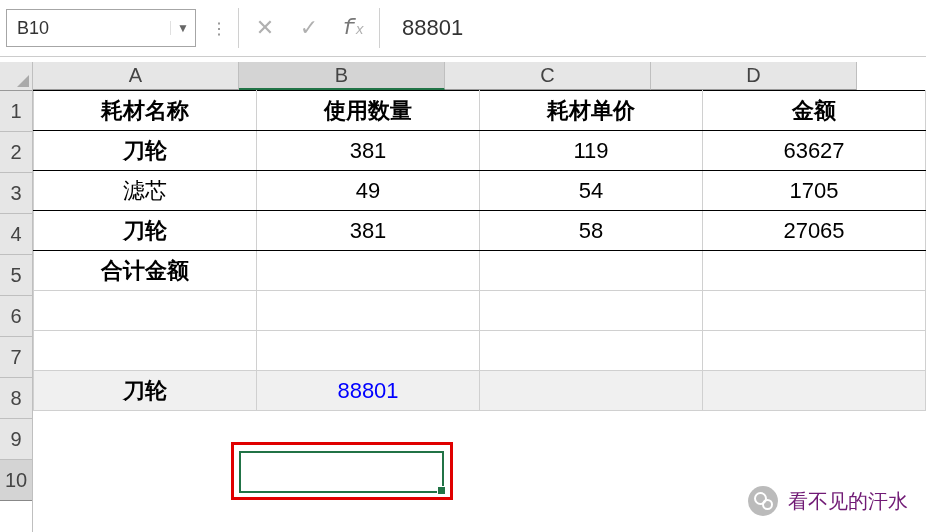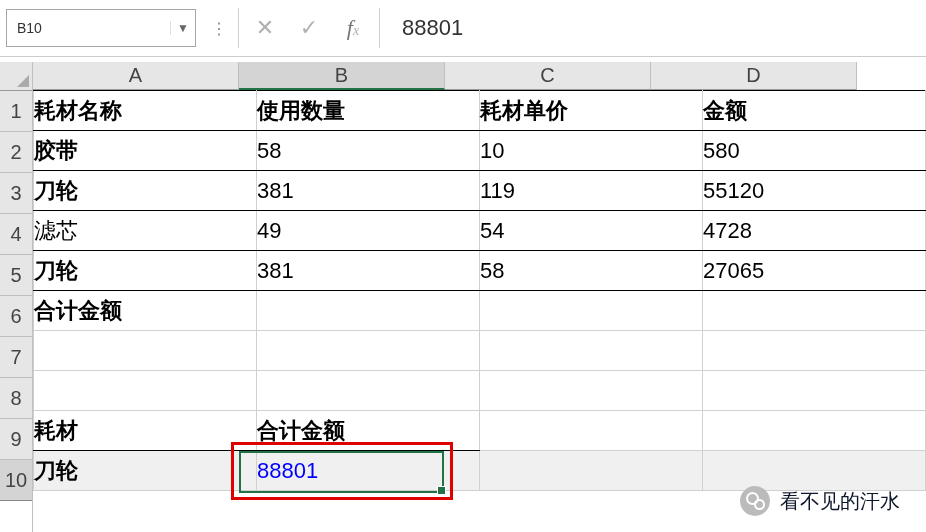--- a/index.html
+++ b/index.html
@@ -1,48 +1,48 @@
 <!DOCTYPE html>
 <html><head>
 <meta charset="utf-8">
 <style>
 html,body{margin:0;padding:0;font-family:"Microsoft YaHei",Arial,sans-serif;font-size:14px;background:#fff;color:#333;width:926px;height:532px;overflow:hidden}
 .formula-bar{display:flex;align-items:center;height:56px;border-bottom:1px solid #ccc;background:#fff}
 .name-box{width:188px;height:36px;margin:5px 10px 5px 6px;border:1px solid #a6a6a6;background:#fff;display:flex;align-items:center;position:relative}
-.name-box .val{flex:1;padding-left:10px;color:#333;font-size:14px}
+.name-box .val{flex:1;padding-left:10px;color:#333;font-size:18px}
 .name-box .dd{width:24px;text-align:center;color:#666;border-left:1px solid #e0e0e0;font-size:12px}
 .fb-dots{width:28px;text-align:center;color:#888;letter-spacing:2px;font-size:16px}
 .fb-sep{width:1px;height:40px;background:#d0d0d0;margin:0 4px}
 .fb-icons{display:flex;align-items:center}
 .fb-icons span{width:44px;text-align:center;color:#b0b0b0;font-size:22px}
-.fb-icons .fx{font-style:italic;font-family:Liberation Serif, serif;color:#777}
+.fb-icons .fx{font-style:italic;font-family:Liberation Mono, monospace;color:#777}
 .fb-input{flex:1;padding-left:18px;color:#333;font-size:22px}
 .sheet{display:flex;position:absolute;top:62px;left:0;right:0;bottom:0}
 .row-hdrs{width:32px;border-right:1px solid #bfbfbf}
 .row-hdrs .rh{height:40px;display:flex;align-items:center;justify-content:center;background:#e6e6e6;border-bottom:1px solid #bfbfbf;color:#444;font-size:20px}
 .row-hdrs .rh.corner{height:28px;background:#e6e6e6;border-bottom:1px solid #999;position:relative}
 .row-hdrs .rh.corner::after{content:"";position:absolute;right:3px;bottom:3px;border:6px solid transparent;border-right-color:#aaa;border-bottom-color:#aaa}
 .row-hdrs .rh.sel{background:#d4d4d4;border-bottom:1px solid #888}
 .grid{flex:1;position:relative}
 .col-hdrs{display:flex;height:28px}
 .col-hdrs .ch{width:205px;background:#e6e6e6;border-right:1px solid #bfbfbf;border-bottom:1px solid #999;display:flex;align-items:center;justify-content:center;font-size:20px;color:#444}
 .col-hdrs .ch.sel{background:#d4d4d4;border-bottom:2px solid #217346}
 table{border-collapse:collapse;width:100%}
-td{width:205px;height:40px;border:1px solid #d0d0d0;font-size:22px;color:#000;padding:0;box-sizing:border-box}
+td{width:205px;height:40px;border:1px solid #d0d0d0;text-align:center;font-size:22px;color:#000;padding:0;box-sizing:border-box}
 tr.data td{border-bottom:1px solid #000}
 tr.header td{font-weight:bold;border-bottom:1px solid #000;border-top:1px solid #000}
 tr.r6 td:first-child{font-weight:bold;border-top:1px solid #000}
 tr.r9 td{font-weight:bold}
 tr.r9 td:nth-child(1),tr.r9 td:nth-child(2){border-bottom:1px solid #000}
 tr.r10 td:nth-child(1){font-weight:bold}
 .sel-cell{position:absolute;border:3px solid #e00000;box-sizing:border-box;pointer-events:none}
 .inner-sel{position:absolute;border:2px solid #217346;box-sizing:border-box;pointer-events:none}
 .inner-sel::after{content:"";position:absolute;right:-4px;bottom:-4px;width:7px;height:7px;background:#217346;border:1px solid #fff}
 .blue{color:#0000ff}
-.watermark{position:absolute;right:26px;bottom:16px;display:flex;align-items:center;color:#0f172a;font-size:20px}
+.watermark{position:absolute;right:18px;bottom:16px;display:flex;align-items:center;color:#701a75;font-size:20px}
 .watermark .wm-icon{width:30px;height:30px;border-radius:50%;background:#bbb;margin-right:10px;position:relative}
 .watermark .wm-icon::before{content:"";position:absolute;left:6px;top:6px;width:9px;height:9px;border:2px solid #fff;border-radius:50%}
 .watermark .wm-icon::after{content:"";position:absolute;right:5px;bottom:6px;width:7px;height:7px;border:2px solid #fff;border-radius:50%}
 tr.r10{background:#f0f0f0}
 </style>
 </head>
 <body>
 
 <div class="formula-bar">
   <div class="name-box">
@@ -85,36 +85,30 @@
     </div>
     <table>
       <tbody>
           <tr class="header">
         <td>耗材名称</td>
         <td>使用数量</td>
         <td>耗材单价</td>
         <td>金额</td>
       </tr>
       <tr class="data">
-        <td style="font-weight:bold">胶带</td>
-        <td>58</td>
-        <td>10</td>
-        <td>580</td>
-      </tr>
-      <tr class="data">
         <td style="font-weight:bold">刀轮</td>
         <td>381</td>
         <td>119</td>
-        <td>55120</td>
+        <td>63627</td>
       </tr>
       <tr class="data">
         <td style="font-weight:normal">滤芯</td>
         <td>49</td>
         <td>54</td>
-        <td>4728</td>
+        <td>1705</td>
       </tr>
       <tr class="data">
         <td style="font-weight:bold">刀轮</td>
         <td>381</td>
         <td>58</td>
         <td>27065</td>
       </tr>
       <tr class="r6">
         <td>合计金额</td>
         <td></td>
@@ -126,26 +120,20 @@
         <td></td>
         <td></td>
         <td></td>
       </tr>
       <tr>
         <td></td>
         <td></td>
         <td></td>
         <td></td>
       </tr>
-      <tr class="r9">
-        <td>耗材</td>
-        <td>合计金额</td>
-        <td></td>
-        <td></td>
-      </tr>
       <tr class="r10">
         <td>刀轮</td>
         <td class="blue">88801</td>
         <td></td>
         <td></td>
       </tr>
     </tbody>
       </table>
     <div class="inner-sel" style="left:206px;top:389px;width:205px;height:42px"></div>
     <div class="sel-cell" style="left:198px;top:380px;width:222px;height:58px"></div>

